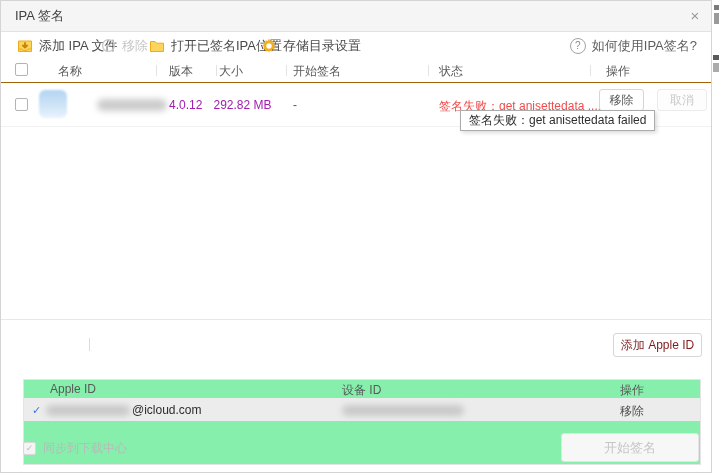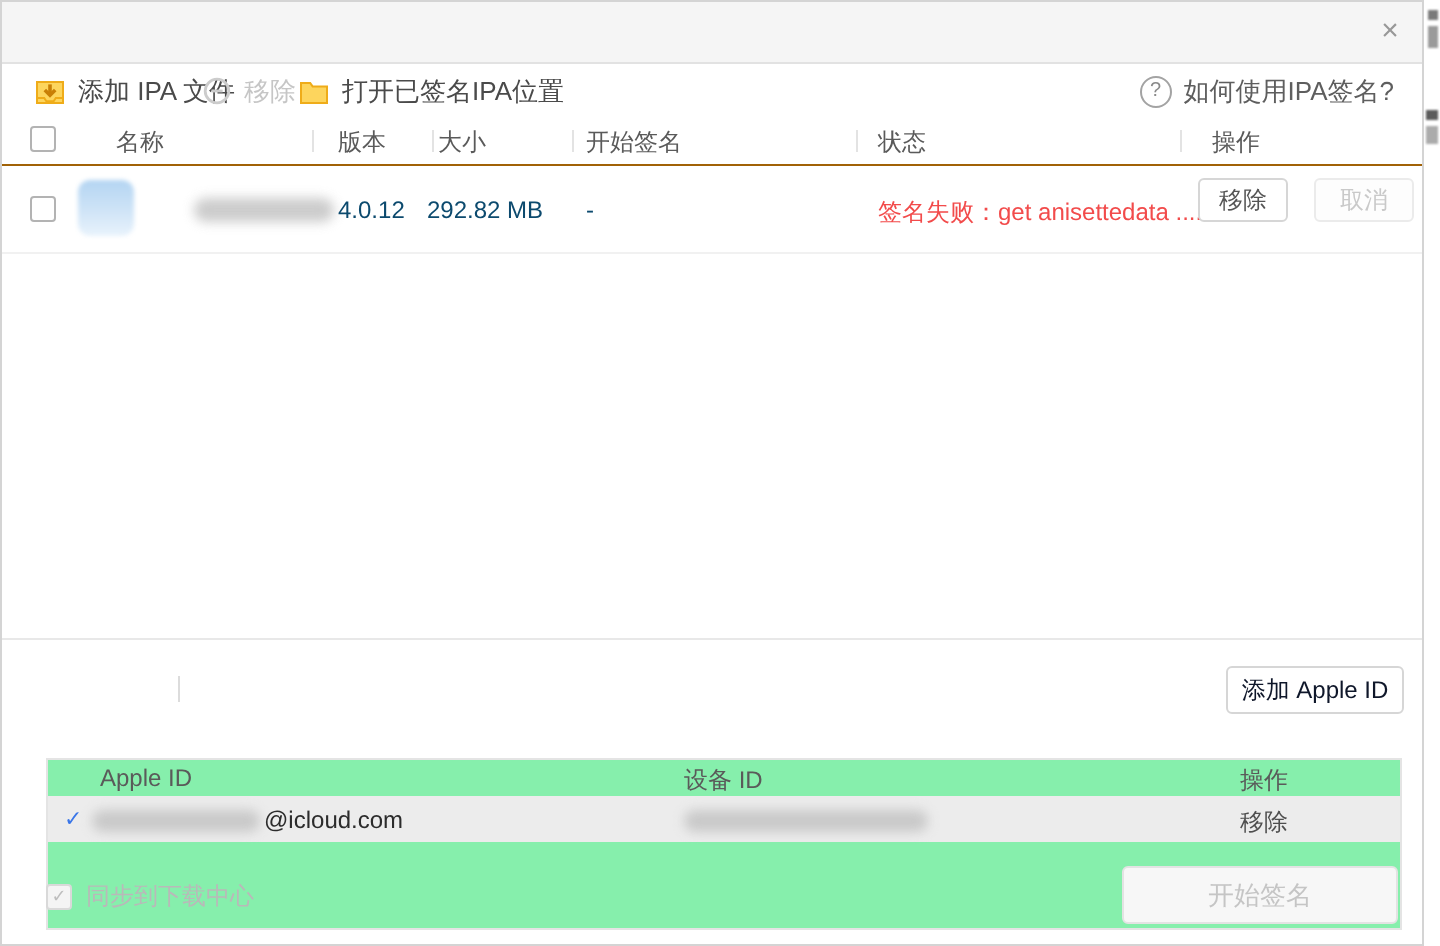--- a/index.html
+++ b/index.html
@@ -20,40 +20,40 @@
   
   .toolbar-item{position:absolute;top:31px;height:27px;display:flex;align-items:center;gap:6px;font-size:13px;color:#4a4a4a;cursor:pointer;white-space:nowrap}
   .toolbar-item.disabled{color:#c6c6c6;cursor:default}
   .help-ic{display:inline-block;width:14px;height:14px;border:1px solid #a3a3a3;border-radius:50%;font-size:10px;line-height:14px;text-align:center;color:#8a8a8a}
   
   .thead{position:absolute;left:0;top:58px;width:710px;height:23px;border-bottom:2px solid #a16207;background:#fff}
   .hlabel{position:absolute;top:4px;font-size:12px;color:#5a5a5a;white-space:nowrap}
   .hdiv{position:absolute;top:6px;width:1px;height:11px;background:#e3e3e3}
   .cb{position:absolute;width:13px;height:13px;border:1px solid #b3b3b3;border-radius:2px;background:#fff;box-sizing:border-box;cursor:pointer}
   .trow{position:absolute;left:0;top:82px;width:710px;height:43px;border-bottom:1px solid #f1f1f1;background:#fff}
-  .cell{position:absolute;top:15px;font-size:12px;color:#0c4a6e;white-space:nowrap}
+  .cell{position:absolute;top:15px;font-size:12px;color:#a21caf;white-space:nowrap}
   .app-icon{position:absolute;left:38px;top:7px;width:28px;height:28px;border-radius:6px;
     background:linear-gradient(180deg,#b4d5f2 0%,#cfe4f7 55%,#e9f3fc 100%);filter:blur(1px)}
   .blur-blob{position:absolute;border-radius:6px;background:#c3c3c3;filter:blur(3px);opacity:.85}
   .status-red{color:#f24b4b}
   .row-btn{position:absolute;top:6px;height:22px;box-sizing:border-box;border:1px solid #d6d6d6;border-radius:3px;background:#fff;
     font-size:12px;color:#555;display:flex;align-items:center;justify-content:center;cursor:pointer;font-family:inherit}
   .row-btn.disabled{border-color:#ebebeb;color:#c9c9c9;background:#fdfdfd;cursor:default}
   
   .tooltip{position:absolute;left:459px;top:109px;height:21px;line-height:19px;padding:0 8px;box-sizing:border-box;
     background:#fff;border:1px solid #ababab;font-size:12px;color:#2e2e2e;white-space:nowrap;box-shadow:2px 2px 4px rgba(0,0,0,.14)}
   
   .sep{position:absolute;left:0;top:318px;width:710px;height:1px;background:#e8e8e8}
   
   .tab{position:absolute;top:330px;height:26px;line-height:26px;font-size:13px;cursor:pointer;white-space:nowrap}
   .tab-dark{color:#303030}
   .tab-blue{color:#4a8df8}
   .tab-div{position:absolute;left:88px;top:337px;width:1px;height:13px;background:#dcdcdc}
   .add-btn{position:absolute;left:612px;top:332px;width:89px;height:24px;box-sizing:border-box;border:1px solid #d6d6d6;border-radius:3px;
-    background:#fff;font-size:12px;color:#0f172a;display:flex;align-items:center;justify-content:center;cursor:pointer;font-family:inherit}
+    background:#fff;font-size:12px;color:#7f1d1d;display:flex;align-items:center;justify-content:center;cursor:pointer;font-family:inherit}
   
   .acct-table{position:absolute;left:22px;top:378px;width:678px;height:86px;border:1px solid #e4e4e4;box-sizing:border-box;background:#86efac}
   .acct-head{position:absolute;left:0;top:0;width:100%;height:19px;border-bottom:1px solid #ececec;box-sizing:border-box}
   .acct-hlabel{position:absolute;top:2px;font-size:12px;color:#5a5a5a;white-space:nowrap}
   .acct-row{position:absolute;left:0;top:19px;width:100%;height:22px;background:#ececec;cursor:pointer}
   .acct-check{position:absolute;left:8px;top:4px;font-size:11px;font-weight:bold;color:#3a76e8;line-height:14px}
   .acct-cell{position:absolute;top:4px;font-size:12px;color:#2c2c2c;white-space:nowrap}
   .acct-remove{position:absolute;left:596px;top:4px;font-size:12px;color:#4f4f4f;cursor:pointer}
   
   .foot-cb{position:absolute;left:22px;top:441px;width:13px;height:13px;border:1px solid #d9d9d9;border-radius:2px;background:#f4f4f4;
@@ -64,20 +64,21 @@
   
   .bgmark{position:absolute;filter:blur(.6px)}
   svg{display:block}
 </style>
 </head>
 <body>
 
 <div class="window">
 
   <div class="titlebar">
+    <div class="title">IPA 签名</div>
     <div class="close">×</div>
   </div>
 
   <div class="toolbar-item" style="left:16px">
     <span>
       <svg width="16" height="16" viewBox="0 0 16 16">
         <path d="M1.5 3h13v10.5h-13z" fill="#fdd55d" stroke="#efac19"></path>
         <path d="M8 4.2v4.6" stroke="#c97f06" stroke-width="1.8" fill="none"></path>
         <path d="M5.4 7L8 9.6 10.6 7" stroke="#c97f06" stroke-width="1.8" fill="none"></path>
         <path d="M1.5 11h3.6l1.1 1.6h3.6l1.1-1.6h3.6" stroke="#efac19" fill="none"></path>
@@ -98,20 +99,29 @@
 
   <div class="toolbar-item" style="left:148px">
     <span>
       <svg width="16" height="16" viewBox="0 0 16 16">
         <path d="M1.5 3.5h4.6l1.2 1.7h7.2v8.3H1.5z" fill="#fdd55d" stroke="#efac19"></path>
       </svg>
     </span>
     <span>打开已签名IPA位置</span>
   </div>
 
+  <div class="toolbar-item" style="left:260px">
+    <span>
+      <svg width="16" height="16" viewBox="0 0 16 16">
+        <path d="M8 .6l.9 2.1 2.2-.7.3 2.3 2.3.3-.7 2.2 2.1.9-2.1.9.7 2.2-2.3.3-.3 2.3-2.2-.7-.9 2.1-.9-2.1-2.2.7-.3-2.3-2.3-.3.7-2.2L.6 8l2.1-.9-.7-2.2 2.3-.3.3-2.3 2.2.7z" fill="#f3ae1b"></path>
+        <circle cx="8" cy="8" r="2.7" fill="#fff"></circle>
+      </svg>
+    </span>
+    <span>存储目录设置</span>
+  </div>
 
   <div class="toolbar-item" style="right:14px;color:#5e5e5e">
     <span class="help-ic">?</span>
     <span>如何使用IPA签名?</span>
   </div>
 
   <div class="thead">
     <div class="cb" style="left:14px;top:4px"></div>
     <div class="hlabel" style="left:57px">名称</div>
     <div class="hdiv" style="left:155px"></div>
@@ -131,20 +141,21 @@
     <div class="app-icon"></div>
     <div class="blur-blob" style="left:96px;top:16px;width:70px;height:12px"></div>
     <div class="cell" style="left:168px">4.0.12</div>
     <div class="cell" style="left:205px;width:73px;text-align:center">292.82 MB</div>
     <div class="cell" style="left:292px">-</div>
     <div class="cell status-red" style="left:438px">签名失败：get anisettedata ........</div>
     <button class="row-btn" style="left:598px;width:45px">移除</button>
     <button class="row-btn disabled" style="left:656px;width:50px">取消</button>
   </div>
 
+  <div class="tooltip">签名失败：get anisettedata failed</div>
 
   <div class="sep"></div>
 
   <div class="tab-div"></div>
   <button class="add-btn">添加 Apple ID</button>
 
   <div class="acct-table">
     <div class="acct-head">
       <div class="acct-hlabel" style="left:26px">Apple ID</div>
       <div class="acct-hlabel" style="left:318px">设备 ID</div>

